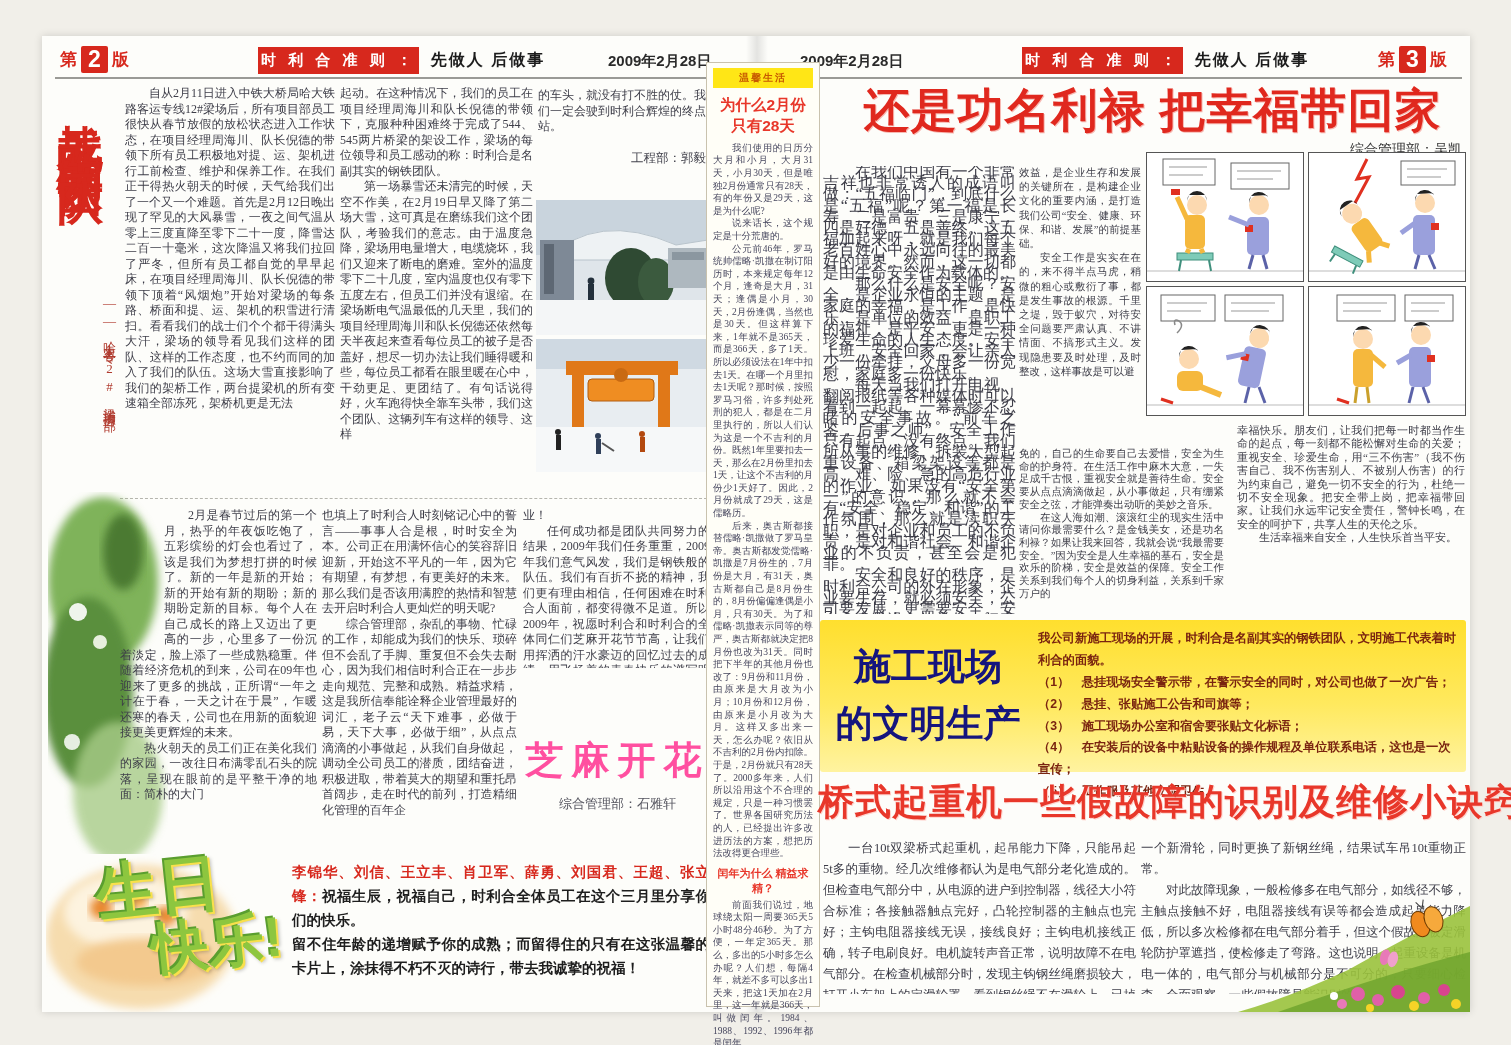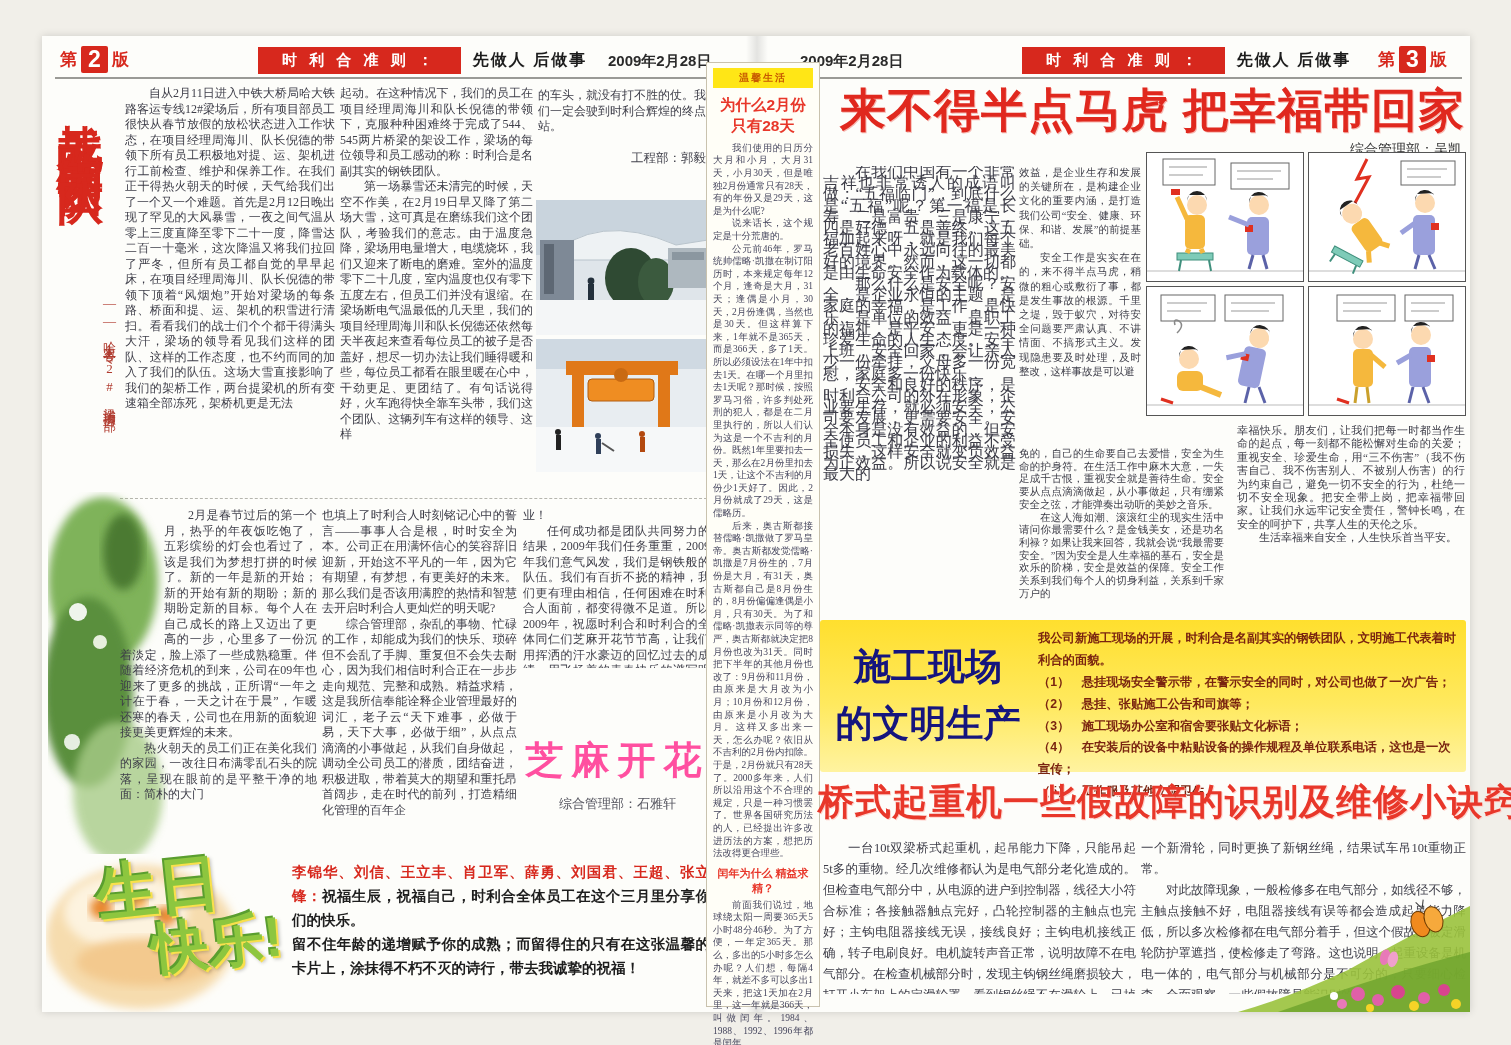--- a/index.html
+++ b/index.html
@@ -7,21 +7,21 @@
           font-family:"Liberation Serif","DejaVu Serif",serif;}
   #sheet{position:absolute;left:42px;top:36px;width:1428px;height:976px;background:#fdfdfa;
          box-shadow:0 0 8px rgba(0,0,0,.15);}
   #fold{position:absolute;left:746px;top:36px;width:22px;height:976px;
         background:linear-gradient(90deg,rgba(0,0,0,0),rgba(0,0,0,.10) 50%,rgba(0,0,0,0));}
   .abs{position:absolute;}
   
   .pgno{font-family:"Liberation Sans","DejaVu Sans",sans-serif;font-weight:bold;color:#d7281d;font-size:17px;display:flex;align-items:center;gap:4px;}
   .pgno .num{display:inline-block;width:27px;height:27px;background:#d7281d;color:#fff;font-size:23px;line-height:27px;text-align:center;border-radius:2px;}
   .mottobox{background:#d7281d;color:#fff;font-family:"Liberation Sans","DejaVu Sans",sans-serif;
-            font-weight:bold;font-size:15px;letter-spacing:4px;padding:4px 24px;display:inline-block;}
+            font-weight:bold;font-size:15px;letter-spacing:4px;padding:4px 3px;display:inline-block;}
   .mottotxt{font-family:"Liberation Sans","DejaVu Sans",sans-serif;font-weight:bold;font-size:16px;color:#1c1c1c;letter-spacing:2px;}
   .date{font-family:"Liberation Sans","DejaVu Sans",sans-serif;font-weight:bold;font-size:15px;color:#2a2a2a;}
   .hrule{height:2px;background:#9a9a96;}
   
   .txt{color:#3d3d48;text-align:justify;overflow:hidden;}
   .txt p{margin:0;text-indent:2em;}
   .txt p.cont{text-indent:0;}
   .lp{font-size:12px;line-height:15.5px;}
   .vert-head{writing-mode:vertical-rl;text-orientation:upright;color:#d7281d;font-weight:bold;
              font-size:46px;letter-spacing:7px;font-family:"Liberation Sans","DejaVu Sans",sans-serif;}
@@ -210,26 +210,27 @@
       <p>说来话长，这个规定是十分荒唐的。</p>
       <p>公元前46年，罗马统帅儒略·凯撒在制订阳历时，本来规定每年12个月，逢奇是大月，31天；逢偶是小月，30天，2月份逢偶，当然也是30天。但这样算下来，1年就不是365天，而是366天，多了1天。所以必须设法在1年中扣去1天。在哪一个月里扣去1天呢？那时候，按照罗马习俗，许多判处死刑的犯人，都是在二月里执行的，所以人们认为这是一个不吉利的月份。既然1年里要扣去一天，那么在2月份里扣去1天，让这个不吉利的月份少1天好了。因此，2月份就成了29天，这是儒略历。</p>
       <p>后来，奥古斯都接替儒略·凯撒做了罗马皇帝。奥古斯都发觉儒略·凯撒是7月份生的，7月份是大月，有31天，奥古斯都自己是8月份生的，8月份偏偏逢偶是小月，只有30天。为了和儒略·凯撒表示同等的尊严，奥古斯都就决定把8月份也改为31天。同时把下半年的其他月份也改了：9月份和11月份，由原来是大月改为小月；10月份和12月份，由原来是小月改为大月。这样又多出来一天，怎么办呢？依旧从不吉利的2月份内扣除。于是，2月份就只有28天了。2000多年来，人们所以沿用这个不合理的规定，只是一种习惯罢了。世界各国研究历法的人，已经提出许多改进历法的方案，想把历法改得更合理些。</p>
     </div>
     <div class="midsub">闰年为什么 精益求精？</div>
     <div class="mini">
       <p>前面我们说过，地球绕太阳一周要365天5小时48分46秒。为了方便，一年定365天。那么，多出的5小时多怎么办呢？人们想，每隔4年，就差不多可以多出1天来，把这1天加在2月里，这一年就是366天，叫做闰年。1984、1988、1992、1996年都是闰年。</p>
     </div>
   </div>
 
-  <div class="abs r-headline" style="left:835px;top:80px;width:635px;">来不得半点马虎  把幸福带回家</div>
+  <div class="abs r-headline" style="left:835px;top:80px;width:635px;">还是功名利禄  把幸福带回家</div>
   <div class="abs" style="left:1150px;top:141px;width:312px;text-align:right;font-size:14px;color:#333;">综合管理部：吴凯</div>
 
   <div class="abs txt rc1" style="left:823px;top:166px;width:193px;height:448px;">
     <p>在我们中国有一个非常吉祥也非常诱人的成语叫做：“五福临门”，到底什么是“五福”呢？第一福是长寿，二是富贵，三是康宁，四是好德，五是善终。这五福加起来呀，就是我们每个老百姓心中永远向往的最美好的境界。然而，这一切都是由生命安全作为载体的。</p>
     <p>那么什么是安全呢？安全，是企业永恒的主题，是家庭的幸福，是工作，是快乐，是单位的效益，是职工的福祉，是平安，更是一种珍爱生命的人生态度。安全上班，安全回家，会让亲人少一份牵挂，父母多一份宽慰，家庭多一份快乐。</p>
+    <p>每天当我们打开电视、翻阅报纸等各种媒体时可以看到一起起、一幕幕惨不忍睹的安全事故。“前车之鉴，后事之师”，安全工作只有起点，没有终点。我们所从事的维修、拆装大型起重设备、箱梁架设等都是高、难、险、急的高危行业的作业。如果没有“安全第一”的意识，那么就不会有“安全、稳定、和谐”的工作氛围，那么就是渎职失职，是对企业和员工的不负责，是对和谐社会、和谐企业的不负责，甚至会是犯罪。</p>
     <p>安全和良好的秩序，是时利合公司的外在形象，企业要生存，就必须安全，公司要发展，更需要安全。安全本身是没有效益的，但安全使员工和企业的利益不受损失，这样安全就变负效益为正效益。所以说安全就是最大的</p>
   </div>
   <div class="abs txt rc2" style="left:1019px;top:166px;width:122px;height:278px;">
     <p class="cont">效益，是企业生存和发展的关键所在，是构建企业文化的重要内涵，是打造我们公司“安全、健康、环保、和谐、发展”的前提基础。</p>
     <p>安全工作是实实在在的，来不得半点马虎，稍微的粗心或敷衍了事，都是发生事故的根源。千里之堤，毁于蚁穴，对待安全问题要严肃认真、不讲情面、不搞形式主义。发现隐患要及时处理，及时整改，这样事故是可以避</p>
   </div>
   <div class="abs txt rc2b" style="left:1019px;top:448px;width:205px;height:166px;">
     <p class="cont">免的，自己的生命要自己去爱惜，安全为生命的护身符。在生活工作中麻木大意，一失足成千古恨，重视安全就是善待生命。安全要从点点滴滴做起，从小事做起，只有绷紧安全之弦，才能弹奏出动听的美妙之音乐。</p>
     <p>在这人海如潮、滚滚红尘的现实生活中请问你最需要什么？是金钱美女，还是功名利禄？如果让我来回答，我就会说“我最需要安全。”因为安全是人生幸福的基石，安全是欢乐的阶梯，安全是效益的保障。安全工作关系到我们每个人的切身利益，关系到千家万户的</p>
   </div>

